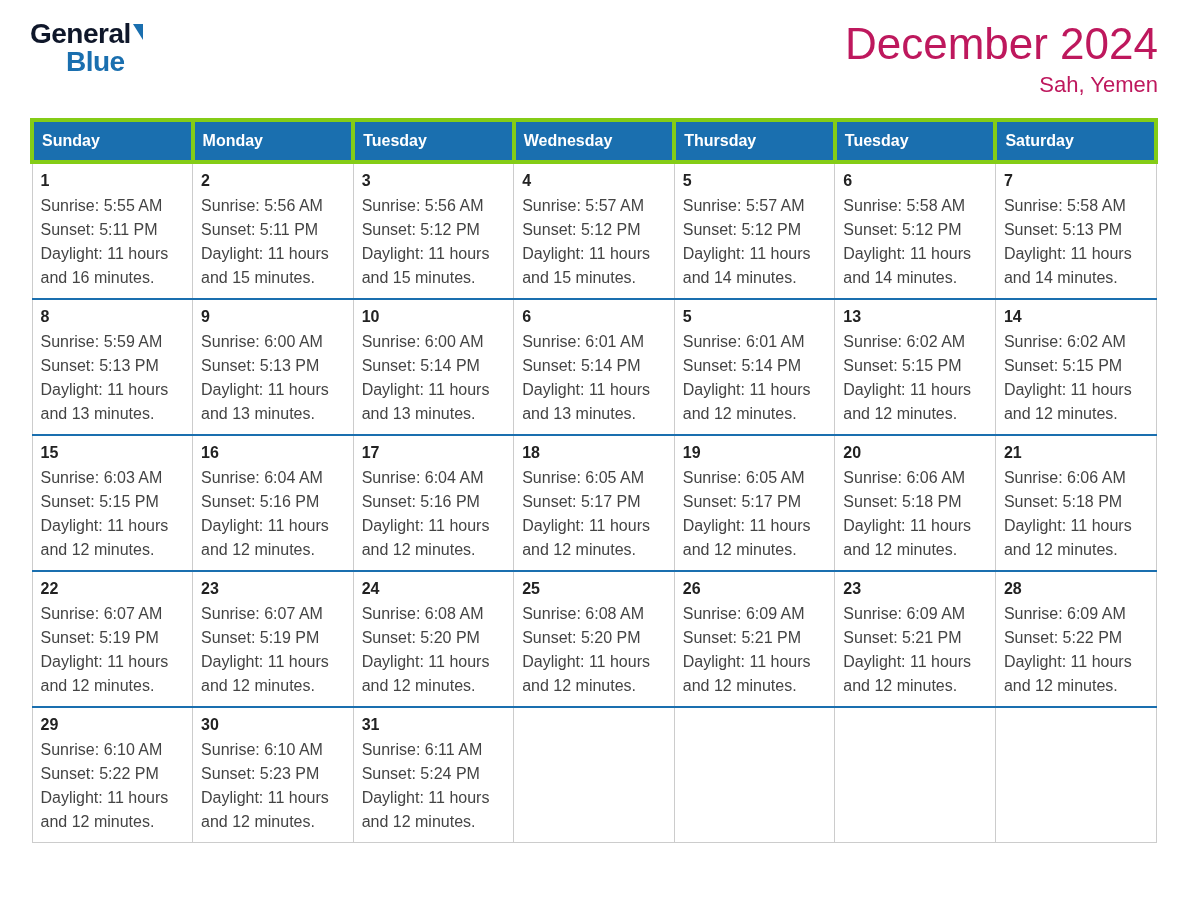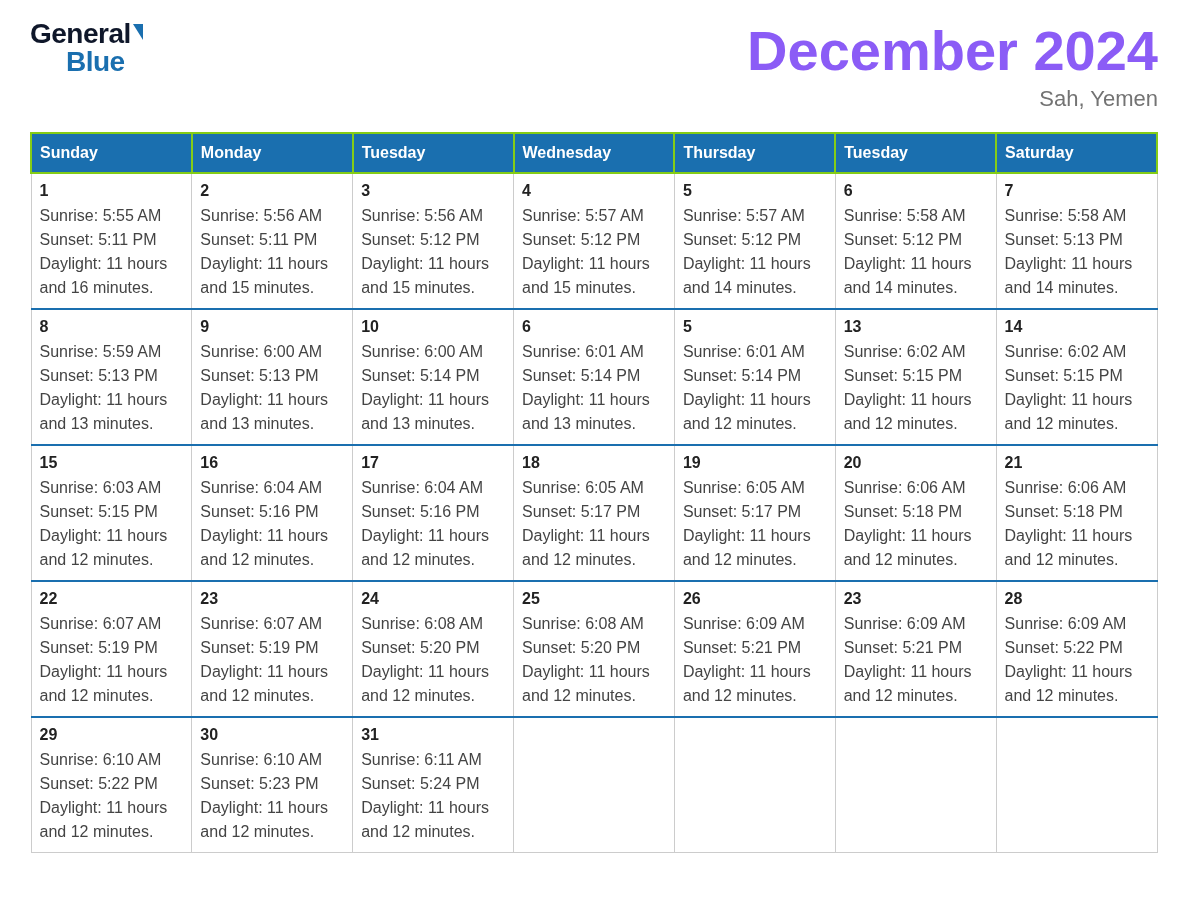--- a/index.html
+++ b/index.html
@@ -45,43 +45,43 @@
       top: -2px;
     }
     .logo-row {
       display: flex;
       align-items: center;
     }
     .title-area {
       text-align: right;
     }
     .calendar-title {
-      font-size: 56px;
-      font-weight: 700;
-      color: #8b5cf6;
+      font-size: 44px;
+      font-weight: 400;
+      color: #be185d;
       line-height: 1.1;
     }
     .calendar-subtitle {
       font-size: 22px;
-      color: #737373;
+      color: #be185d;
       margin-top: 4px;
     }
     table {
       width: 100%;
       border-collapse: collapse;
       table-layout: fixed;
     }
     thead tr th {
       background: #1a6faf;
       color: #fff;
       font-size: 16px;
       font-weight: bold;
       padding: 10px 8px;
       text-align: left;
-      border: 2px solid #84cc16;
+      border: 4px solid #84cc16;
     }
     tbody tr td {
       border: 1px solid #ccc;
       vertical-align: top;
       padding: 8px;
       font-size: 12.5px;
       color: #333;
       height: 110px;
     }
     .day-number {

